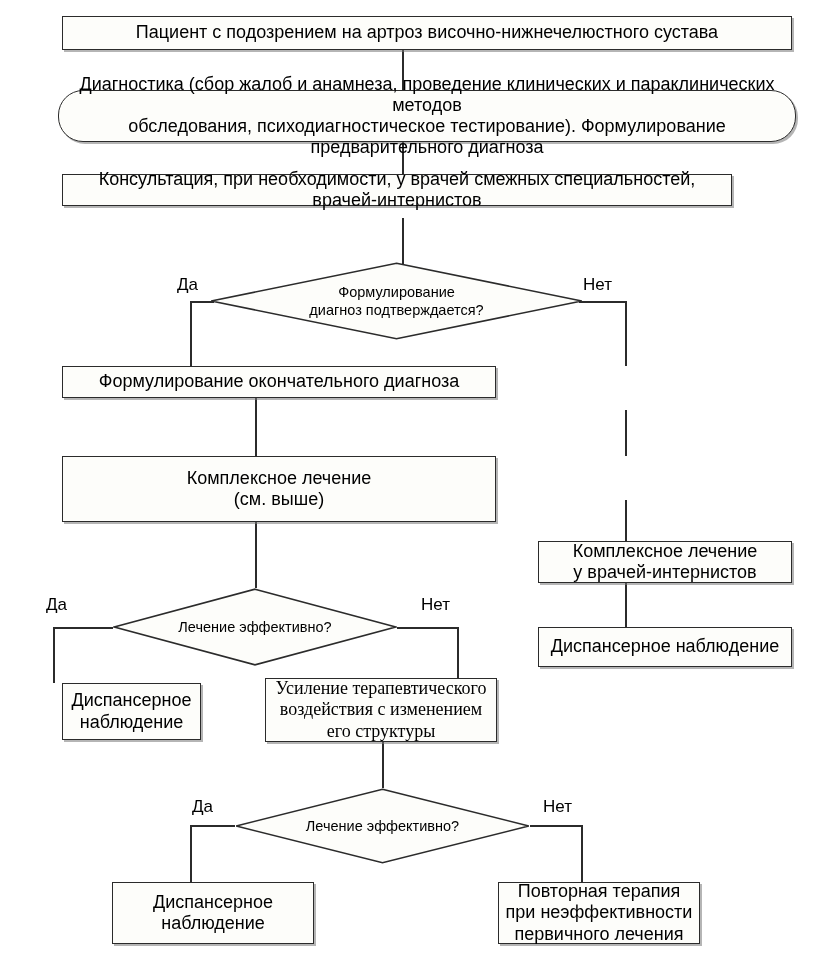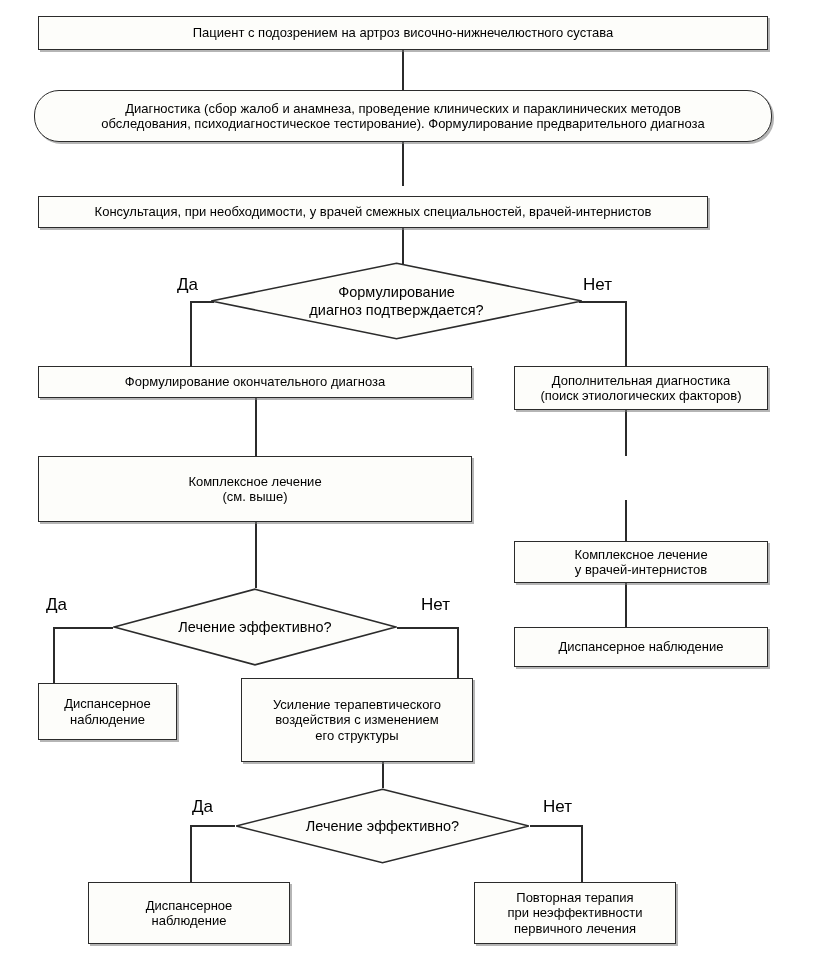--- a/index.html
+++ b/index.html
@@ -19,23 +19,24 @@
     position:absolute;
     box-sizing:border-box;
     background:#fdfdfa;
     border:1.6px solid #2b2b2b;
     box-shadow:2px 2px 0 rgba(120,120,120,.55);
     display:flex;
     align-items:center;
     justify-content:center;
     text-align:center;
     line-height:1.18;
-    font-size:13px;
+    font-size:18px;
     padding:2px 6px;
     white-space:pre-line;
+    margin-left:24px;
   }
   
   .diamond{
     position:absolute;
     display:flex;
     align-items:center;
     justify-content:center;
   }
   .diamond svg{position:absolute;left:0;top:0;}
   .diamond .dlabel{
@@ -101,37 +102,35 @@
   <div class="ln v" style="left:190px;top:825px;height:57px;"></div>
 
   <div class="ln h" style="left:530px;top:825px;width:53px;"></div>
   <div class="ln v" style="left:581px;top:825px;height:57px;"></div>
 
   <div class="node" style="left:38px;top:16px;width:730px;height:34px;">Пациент с подозрением на артроз височно-нижнечелюстного сустава</div>
 
   <div class="node" style="left:34px;top:90px;width:738px;height:52px;border-radius:25px;">Диагностика (сбор жалоб и анамнеза, проведение клинических и параклинических методов
 обследования, психодиагностическое тестирование). Формулирование предварительного диагноза</div>
 
-  <div class="node" style="left:38px;top:196px;width:670px;height:32px;">Консультация, при необходимости, у врачей смежных специальностей, врачей-интернистов</div>
+  <div class="node" style="left:38px;top:174px;width:670px;height:32px;">Консультация, при необходимости, у врачей смежных специальностей, врачей-интернистов</div>
 
   <div class="diamond" style="left:210px;top:262px;width:373px;height:78px;">
     <svg width="373" height="78" viewBox="0 0 373 78">
       <polygon points="186.5,1.2 371.8,39 186.5,76.8 1.2,39" fill="#fdfdfa" stroke="#2b2b2b" stroke-width="1.6"></polygon>
     </svg>
     <div class="dlabel">Формулирование
 диагноз подтверждается?</div>
   </div>
 
   <div class="elabel" style="left:177px;top:276px;">Да</div>
   <div class="elabel" style="left:583px;top:276px;">Нет</div>
 
   <div class="node" style="left:38px;top:366px;width:434px;height:32px;">Формулирование окончательного диагноза</div>
 
-  <div class="node" style="left:514px;top:366px;width:254px;height:44px;">Дополнительная диагностика
-(поиск этиологических факторов)</div>
 
   <div class="node" style="left:38px;top:456px;width:434px;height:66px;">Комплексное лечение
 (см. выше)</div>
 
 
   <div class="node" style="left:514px;top:541px;width:254px;height:42px;">Комплексное лечение
 у врачей-интернистов</div>
 
   <div class="node" style="left:514px;top:627px;width:254px;height:40px;">Диспансерное наблюдение</div>
 
@@ -141,21 +140,21 @@
     </svg>
     <div class="dlabel">Лечение эффективно?</div>
   </div>
 
   <div class="elabel" style="left:46px;top:596px;">Да</div>
   <div class="elabel" style="left:421px;top:596px;">Нет</div>
 
   <div class="node" style="left:38px;top:683px;width:139px;height:57px;">Диспансерное
 наблюдение</div>
 
-  <div class="node" style="left:241px;top:678px;width:232px;height:84px;">Усиление терапевтического
+  <div class="node" style="left:241px;top:678px;width:232px;height:64px;font-family:Liberation Serif, serif;">Усиление терапевтического
 воздействия с изменением
 его структуры</div>
 
   <div class="diamond" style="left:235px;top:788px;width:295px;height:76px;">
     <svg width="295" height="76" viewBox="0 0 295 76">
       <polygon points="147.5,1.2 293.8,38 147.5,74.8 1.2,38" fill="#fdfdfa" stroke="#2b2b2b" stroke-width="1.6"></polygon>
     </svg>
     <div class="dlabel">Лечение эффективно?</div>
   </div>
 

